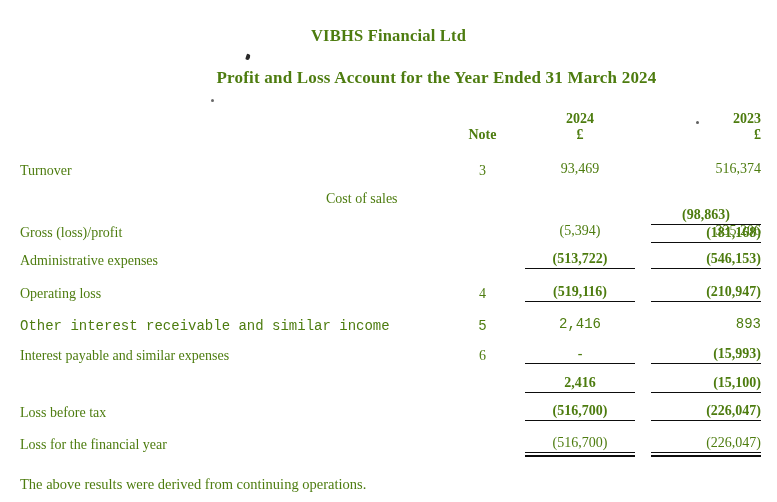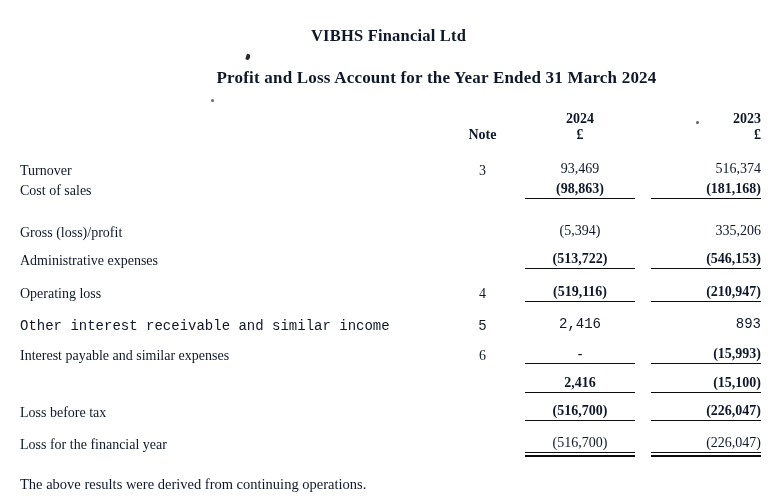--- a/index.html
+++ b/index.html
@@ -2,21 +2,21 @@
 <html><head>
 <meta charset="utf-8">
 <style>
   html, body { margin: 0; padding: 0; background: #e8e8e8; }
   .page {
     position: relative;
     width: 777px;
     height: 502px;
     background: #ffffff;
     font-family: "Liberation Serif", "DejaVu Serif", serif;
-    color: #0f172a;
+    color: #4d7c0f;
     overflow: hidden;
     margin: 0 auto;
   }
   .title {
     position: absolute;
     top: 26px; left: 0; width: 777px;
     text-align: center;
     font-size: 16.5px;
     font-weight: bold;
     letter-spacing: 0.2px;
@@ -42,21 +42,21 @@
   .c-label { width: 435px; }
   .c-note  { width: 55px;  text-align: center; }
   .c-v1    { width: 110px; margin-left: 15px; text-align: center; }
   .c-v2    { width: 110px; margin-left: 16px; text-align: right; }
   .cell    { height: 18px; position: relative; box-sizing: border-box; }
   .b { font-weight: bold; }
   .hdr1 { top: 111px; height: 16px; }
   .hdr2 { top: 127px; height: 16px; }
   
   .r1  { top: 161px; }
-  .r2  { top: 181px; }
+  .r2  { top: 191px; flex-direction: column; }
   .r3  { top: 223px; }
   .r4  { top: 251px; }
   .r5  { top: 284px; }
   .r6  { top: 316px; font-family: Liberation Mono, monospace; }
   .r7  { top: 346px; }
   .r8  { top: 375px; }
   .r9  { top: 403px; }
   .r10 { top: 435px; }
   .u-single { border-bottom: 1.6px solid #0d0d0d; font-weight: bold; }
   .u-double { border-bottom: 1.6px solid #0d0d0d; }

